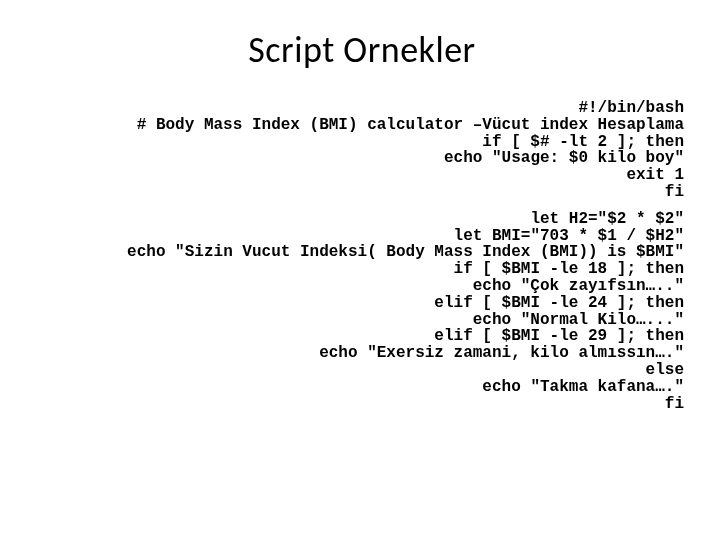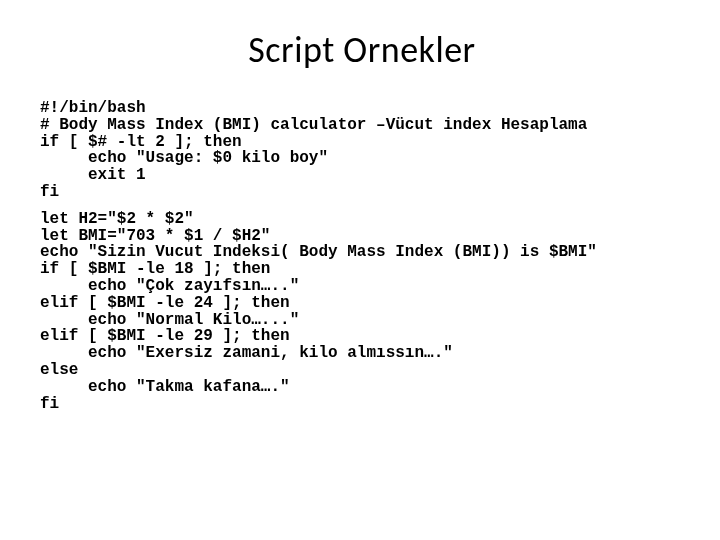--- a/index.html
+++ b/index.html
@@ -25,20 +25,21 @@
     margin: 10px 0 28px 0;
     letter-spacing: 0.5px;
   }
   .codeblock {
     font-family: "Courier New", Courier, monospace;
     font-size: 16px;
     line-height: 1.05;
     white-space: pre;
     font-weight: bold;
     letter-spacing: 0px;
+    text-align: right;
   }
   .codeblock .gap {
     display: block;
     height: 10px;
   }
 </style>
 </head>
 <body>
 
 <div class="slide">

